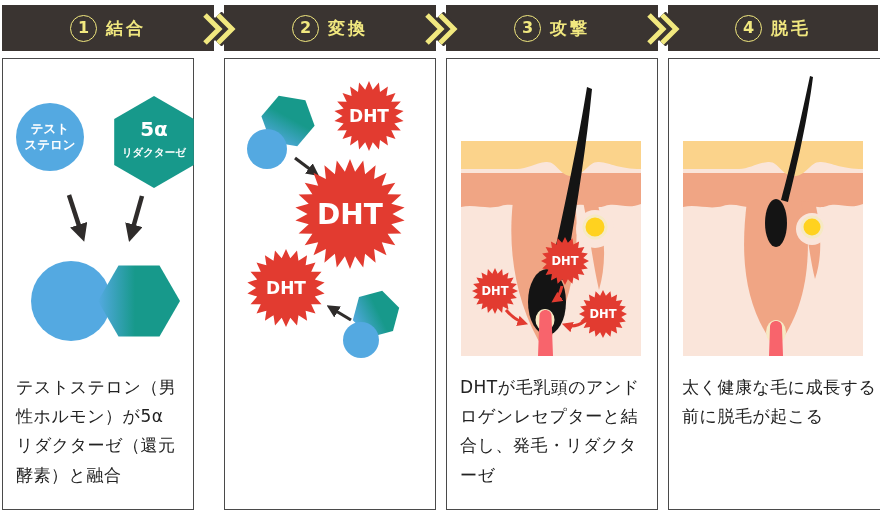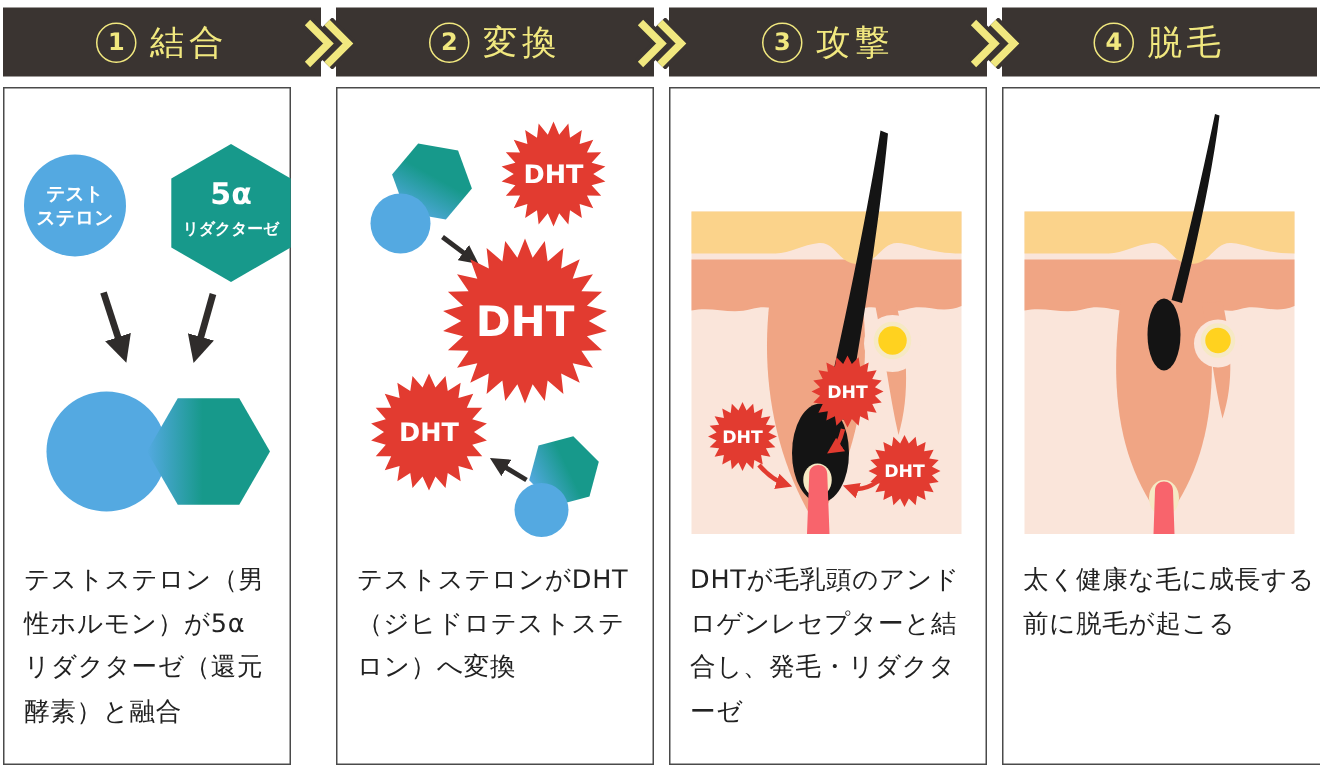--- a/index.html
+++ b/index.html
@@ -10,21 +10,21 @@
   
   .bar{
     position:absolute;top:5px;height:46px;background:#3A3431;
     display:flex;align-items:center;justify-content:center;gap:9px;
   }
   .bar .num{
     display:inline-flex;align-items:center;justify-content:center;
     width:25px;height:25px;border:1.7px solid #F1E87F;border-radius:50%;
     color:#F1E87F;font-size:16px;font-weight:bold;line-height:1;
   }
-  .bar .lbl{color:#F1E87F;font-size:23px;font-weight:normal;letter-spacing:3px;}
+  .bar .lbl{color:#F1E87F;font-size:17px;font-weight:bold;letter-spacing:3px;}
   .chev{position:absolute;top:12px;width:36px;height:34px;z-index:5;}
   
   .panel{
     position:absolute;top:58px;height:452px;background:#ffffff;
     border:1.5px solid #4A4A4A;box-sizing:border-box;
   }
   .panel svg.illus{position:absolute;left:0;top:0;display:block;}
   .desc{
     position:absolute;top:314px;left:13px;right:12px;margin:0;
     font-size:17px;line-height:1.72;letter-spacing:.5px;color:#222222;font-weight:500;
@@ -124,21 +124,20 @@
       <text class="wlabel" x="144" y="63" font-size="17">DHT</text>
       <polygon fill="#E23B30" points="125.0,100.0 130.1,112.8 138.2,101.6 140.1,115.3 150.6,106.3 149.1,120.0 161.5,113.8 156.8,126.8 170.3,123.8 162.6,135.2 176.4,135.5 166.3,144.8 179.6,148.4 167.5,155.0 179.6,161.6 166.3,165.2 176.4,174.5 162.6,174.8 170.3,186.2 156.8,183.2 161.5,196.2 149.1,190.0 150.6,203.7 140.1,194.7 138.2,208.4 130.1,197.2 125.0,210.0 119.9,197.2 111.8,208.4 109.9,194.7 99.4,203.7 100.9,190.0 88.5,196.2 93.2,183.2 79.7,186.2 87.4,174.8 73.6,174.5 83.7,165.2 70.4,161.6 82.5,155.0 70.4,148.4 83.7,144.8 73.6,135.5 87.4,135.2 79.7,123.8 93.2,126.8 88.5,113.8 100.9,120.0 99.4,106.3 109.9,115.3 111.8,101.6 119.9,112.8"></polygon>
       <text class="wlabel" x="125" y="165" font-size="28">DHT</text>
       <polygon fill="#E23B30" points="61.0,190.0 65.3,199.3 72.0,191.6 73.5,201.7 82.1,196.2 80.6,206.3 90.5,203.5 86.2,212.8 96.5,212.8 89.8,220.5 99.6,223.4 91.0,229.0 99.6,234.6 89.8,237.5 96.5,245.2 86.2,245.2 90.5,254.5 80.6,251.7 82.1,261.8 73.5,256.3 72.0,266.4 65.3,258.7 61.0,268.0 56.7,258.7 50.0,266.4 48.5,256.3 39.9,261.8 41.4,251.7 31.5,254.5 35.8,245.2 25.5,245.2 32.2,237.5 22.4,234.6 31.0,229.0 22.4,223.4 32.2,220.5 25.5,212.8 35.8,212.8 31.5,203.5 41.4,206.3 39.9,196.2 48.5,201.7 50.0,191.6 56.7,199.3"></polygon>
       <text class="wlabel" x="61" y="235" font-size="17">DHT</text>
 
       <polygon points="151,231 171.8,243 171.8,267 151,279 130.2,267 130.2,243" transform="rotate(15 151 255)" fill="url(#gradMol)"></polygon>
       <circle cx="136" cy="281" r="18" fill="#54A9E1"></circle>
       <path d="M126,261 L106,249" fill="none" stroke="#2F2C2B" stroke-width="3.2" marker-end="url(#ahBlack)"></path>
     </svg>
-    <p class="desc">テストステロンがDHT（ジヒドロテストステロン）へ変換</p>
   </div>
 
   <div class="panel" style="left:446px;width:212px;">
     <svg class="illus" width="209" height="310" viewBox="0 0 209 310">
 
       <rect x="14" y="82" width="180" height="215" fill="#FAE5DA"></rect>
       <path d="M14,114 H194 V145 C180,151 170,143 158,147 C146,151 140,143 126,147 C112,151 104,143 90,147 C76,151 68,143 54,147 C40,151 28,145 14,148 Z" fill="#F0A584"></path>
       <path d="M66,142 C60,195 70,248 97,291 C124,248 134,195 128,142 Z" fill="#F0A584"></path>
       <path d="M136,142 C142,172 146,205 152,231 C160,204 158,172 150,142 Z" fill="#F0A584"></path>
       <circle cx="148" cy="170" r="19" fill="#FAE5DA"></circle>

